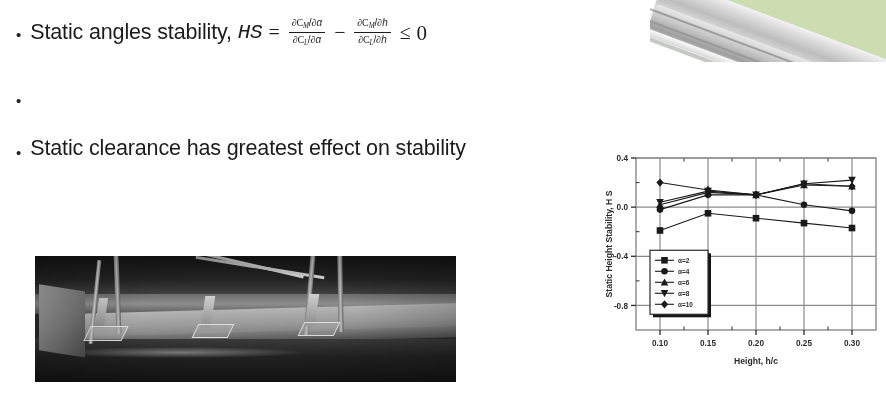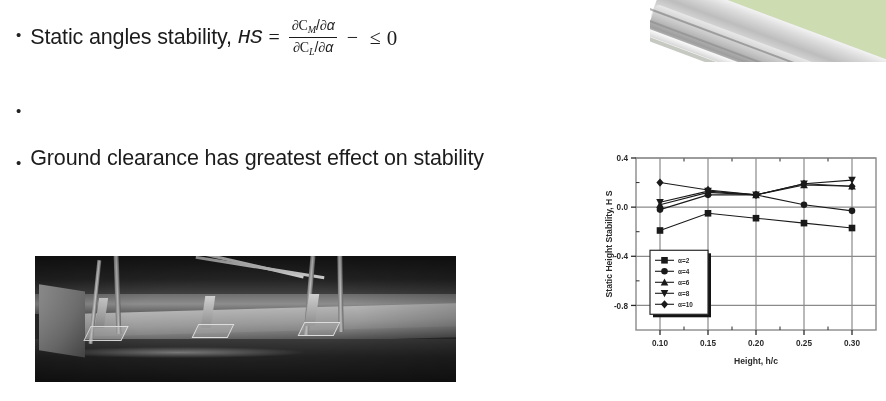--- a/index.html
+++ b/index.html
@@ -24,21 +24,21 @@
   #bullet-3{margin-top:28px;}
 
   
   .formula{display:inline-flex;align-items:center;font-size:21px;vertical-align:middle;}
   .mi{font-family:Liberation Mono, monospace;font-style:italic;}
   .mi-up{font-family:"Liberation Serif","DejaVu Serif",serif;font-style:normal;}
   .op{font-family:"Liberation Serif","DejaVu Serif",serif;font-style:normal;
       margin:0 6px;font-size:20px;}
   .frac{display:inline-flex;flex-direction:column;align-items:center;
         justify-content:center;vertical-align:middle;margin:0 2px;
-        font-size:14px;line-height:1.18;position:relative;top:-1px;}
+        font-size:10px;line-height:1.18;position:relative;top:-1px;}
   .frac .num{padding:0 4px 1px 4px;white-space:nowrap;}
   .frac .den{padding:1px 4px 0 4px;border-top:1.3px solid #1a1a1a;white-space:nowrap;}
   .sub{font-size:0.72em;vertical-align:-0.28em;font-style:italic;
        font-family:"Liberation Serif","DejaVu Serif",serif;}
   .pd{font-family:"Liberation Serif","DejaVu Serif",serif;font-style:italic;}
 
   
   #tunnel-photo{
     position:absolute;left:35px;top:256px;width:421px;height:126px;
     overflow:hidden;background:#2a2a2a;
@@ -112,33 +112,37 @@
     <span class="btext">
       <span>Static angles stability,</span>
       <span class="formula">
         <span class="mi">HS</span>
         <span class="op">=</span>
         <span class="frac">
           <span class="num"><span class="pd">∂</span><span class="mi-up">C</span><span class="sub">M</span>/<span class="pd">∂</span><span class="mi">α</span></span>
           <span class="den"><span class="pd">∂</span><span class="mi-up">C</span><span class="sub">L</span>/<span class="pd">∂</span><span class="mi">α</span></span>
         </span>
         <span class="op">−</span>
+        <span class="frac">
+          <span class="num"><span class="pd">∂</span><span class="mi-up">C</span><span class="sub">M</span>/<span class="pd">∂</span><span class="mi">h</span></span>
+          <span class="den"><span class="pd">∂</span><span class="mi-up">C</span><span class="sub">L</span>/<span class="pd">∂</span><span class="mi">h</span></span>
+        </span>
         <span class="op">≤</span>
         <span class="mi-up">0</span>
       </span>
     </span>
   </div>
 
   <div class="bullet" id="bullet-2">
     <span class="dot">•</span>
   </div>
 
   <div class="bullet" id="bullet-3">
     <span class="dot">•</span>
-    <span class="btext">Ground clearance has greatest effect on stability</span>
+    <span class="btext">Static clearance has greatest effect on stability</span>
   </div>
 
 </div>
 
 <div id="tunnel-photo">
   <div class="ph-layer ph-sky"></div>
   <div class="ph-layer ph-band"></div>
   <div class="ph-layer ph-wing"></div>
   <div class="ph-layer ph-wing2"></div>
   <div class="ph-layer ph-floor"></div>

